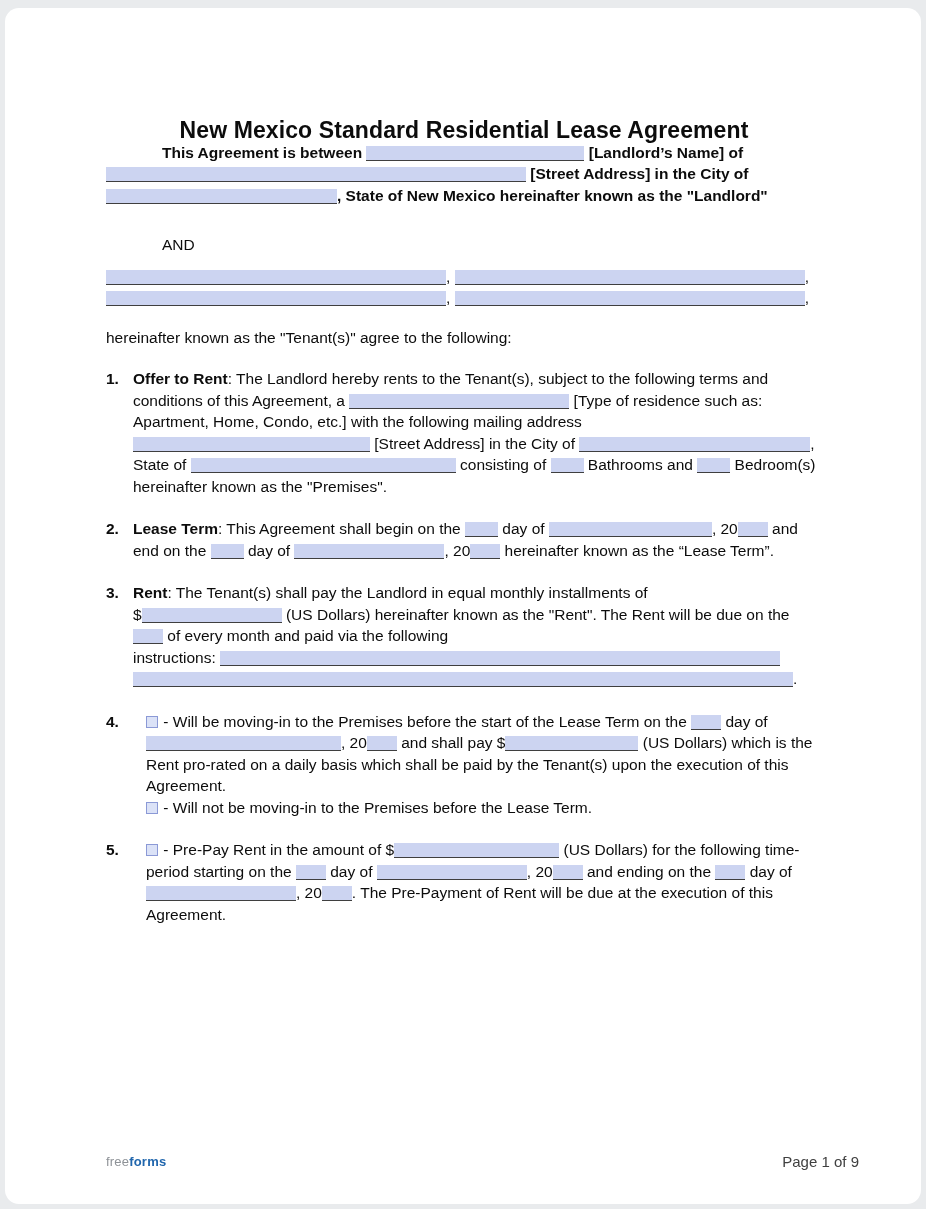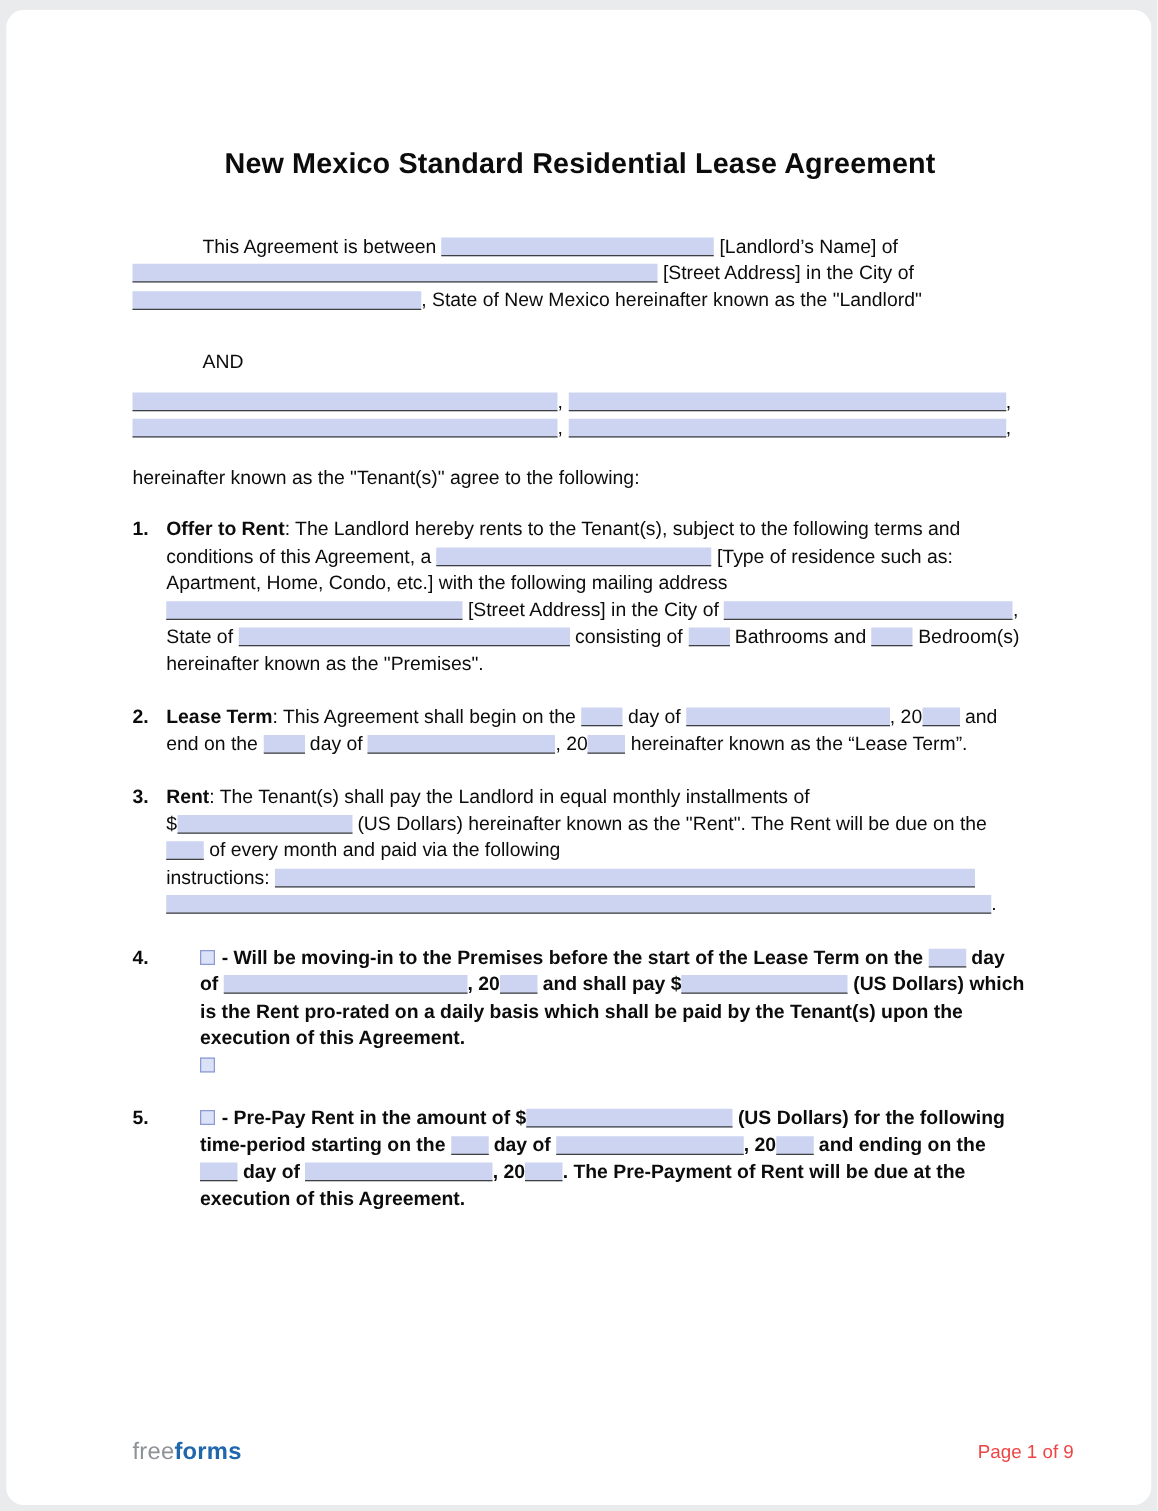--- a/index.html
+++ b/index.html
@@ -20,52 +20,52 @@
     padding:0 99px 0 101px;
   }
   h1.title{
     margin-top:112px;
     font-size:23px;
     font-weight:bold;
     text-align:center;
     letter-spacing:0.1px;
   }
   .page, .body-text{font-size:15.5px;line-height:21.5px;border-radius:14px;}
-  .intro{margin-top:45px;text-indent:56px;}
+  .intro{text-indent:56px;font-weight:bold;}
   .and{margin:28px 0 10px;padding-left:56px;}
   .tline{margin:0;}
   .tnote{margin-top:18px;}
   .items{margin-top:20px;}
   .item{position:relative;padding-left:27px;margin-bottom:21px;}
   .item .num{position:absolute;left:0;top:0;font-weight:bold;}
-  .item .sub{margin-left:27px;font-weight:bold;}
+  .item .sub{margin-left:13px;}
   .b{font-weight:bold;margin-top:36px;}
   .blank{
     display:inline-block;
     height:15px;
     background:var(--blank-fill);
     border-bottom:1px solid var(--blank-line);
     vertical-align:-3px;
   }
   .cb{
     display:inline-block;
     width:12px;height:12px;
     background:var(--cb-bg);
     border:1px solid var(--cb-border);
     vertical-align:-1px;
     margin-right:1px;
   }
   .footer{
     position:absolute;left:101px;right:62px;bottom:32px;
     display:flex;justify-content:space-between;align-items:flex-end;
   }
-  .brand{font-size:19px;letter-spacing:0.2px;}
+  .brand{font-size:13px;letter-spacing:0.2px;}
   .brand .free{color:var(--brand-gray);font-weight:400;}
   .brand .forms{color:var(--brand-blue);font-weight:700;}
-  .pageno{font-size:15px;color:#ef4444;}
+  .pageno{font-size:15px;color:#404040;}
 </style>
 </head>
 <body>
 
 <div class="page">
 
   <h1 class="title">New Mexico Standard Residential Lease Agreement</h1>
 
   <p class="intro body-text"><span>This Agreement is between </span><span class="blank" style="width: 218px;"></span><span> [Landlord’s Name] of </span><span class="blank" style="width: 420px;"></span><span> [Street Address] in the City of </span><span class="blank" style="width: 231px;"></span><span>, State of New Mexico hereinafter known as the "Landlord"</span></p>
 
@@ -89,21 +89,21 @@
     </div>
 
     <div class="item">
       <span class="num">3.</span>
       <div class="body body-text"><span class="b">Rent</span><span>: The Tenant(s) shall pay the Landlord in equal monthly installments of</span><br><span>$</span><span class="blank" style="width: 140px;"></span><span> (US Dollars) hereinafter known as the "Rent". The Rent will be due on the </span><span class="blank" style="width: 30px;"></span><span> of every month and paid via the following</span><br><span>instructions: </span><span class="blank" style="width: 560px;"></span><br><span class="blank" style="width: 660px;"></span><span>.</span></div>
     </div>
 
     <div class="item">
       <span class="num">4.</span>
       <div class="sub body-text"><span class="cb"></span><span> - Will be moving-in to the Premises before the start of the Lease Term on the </span><span class="blank" style="width: 30px;"></span><span> day of </span><span class="blank" style="width: 195px;"></span><span>, 20</span><span class="blank" style="width: 30px;"></span><span> and shall pay $</span><span class="blank" style="width: 133px;"></span><span> (US Dollars) which is the Rent pro-rated on a daily basis which shall be paid by the Tenant(s) upon the execution of this Agreement.</span></div>
-      <div class="sub body-text"><span class="cb"></span></div>
+      <div class="sub body-text"><span class="cb"></span><span> - Will not be moving-in to the Premises before the Lease Term.</span></div>
     </div>
 
     <div class="item">
       <span class="num">5.</span>
       <div class="sub body-text"><span class="cb"></span><span> - Pre-Pay Rent in the amount of $</span><span class="blank" style="width: 165px;"></span><span> (US Dollars) for the following time-period starting on the </span><span class="blank" style="width: 30px;"></span><span> day of </span><span class="blank" style="width: 150px;"></span><span>, 20</span><span class="blank" style="width: 30px;"></span><span> and ending on the </span><span class="blank" style="width: 30px;"></span><span> day of </span><span class="blank" style="width: 150px;"></span><span>, 20</span><span class="blank" style="width: 30px;"></span><span>. The Pre-Payment of Rent will be due at the execution of this Agreement.</span></div>
     </div>
 
   </div>
 
   <div class="footer">

